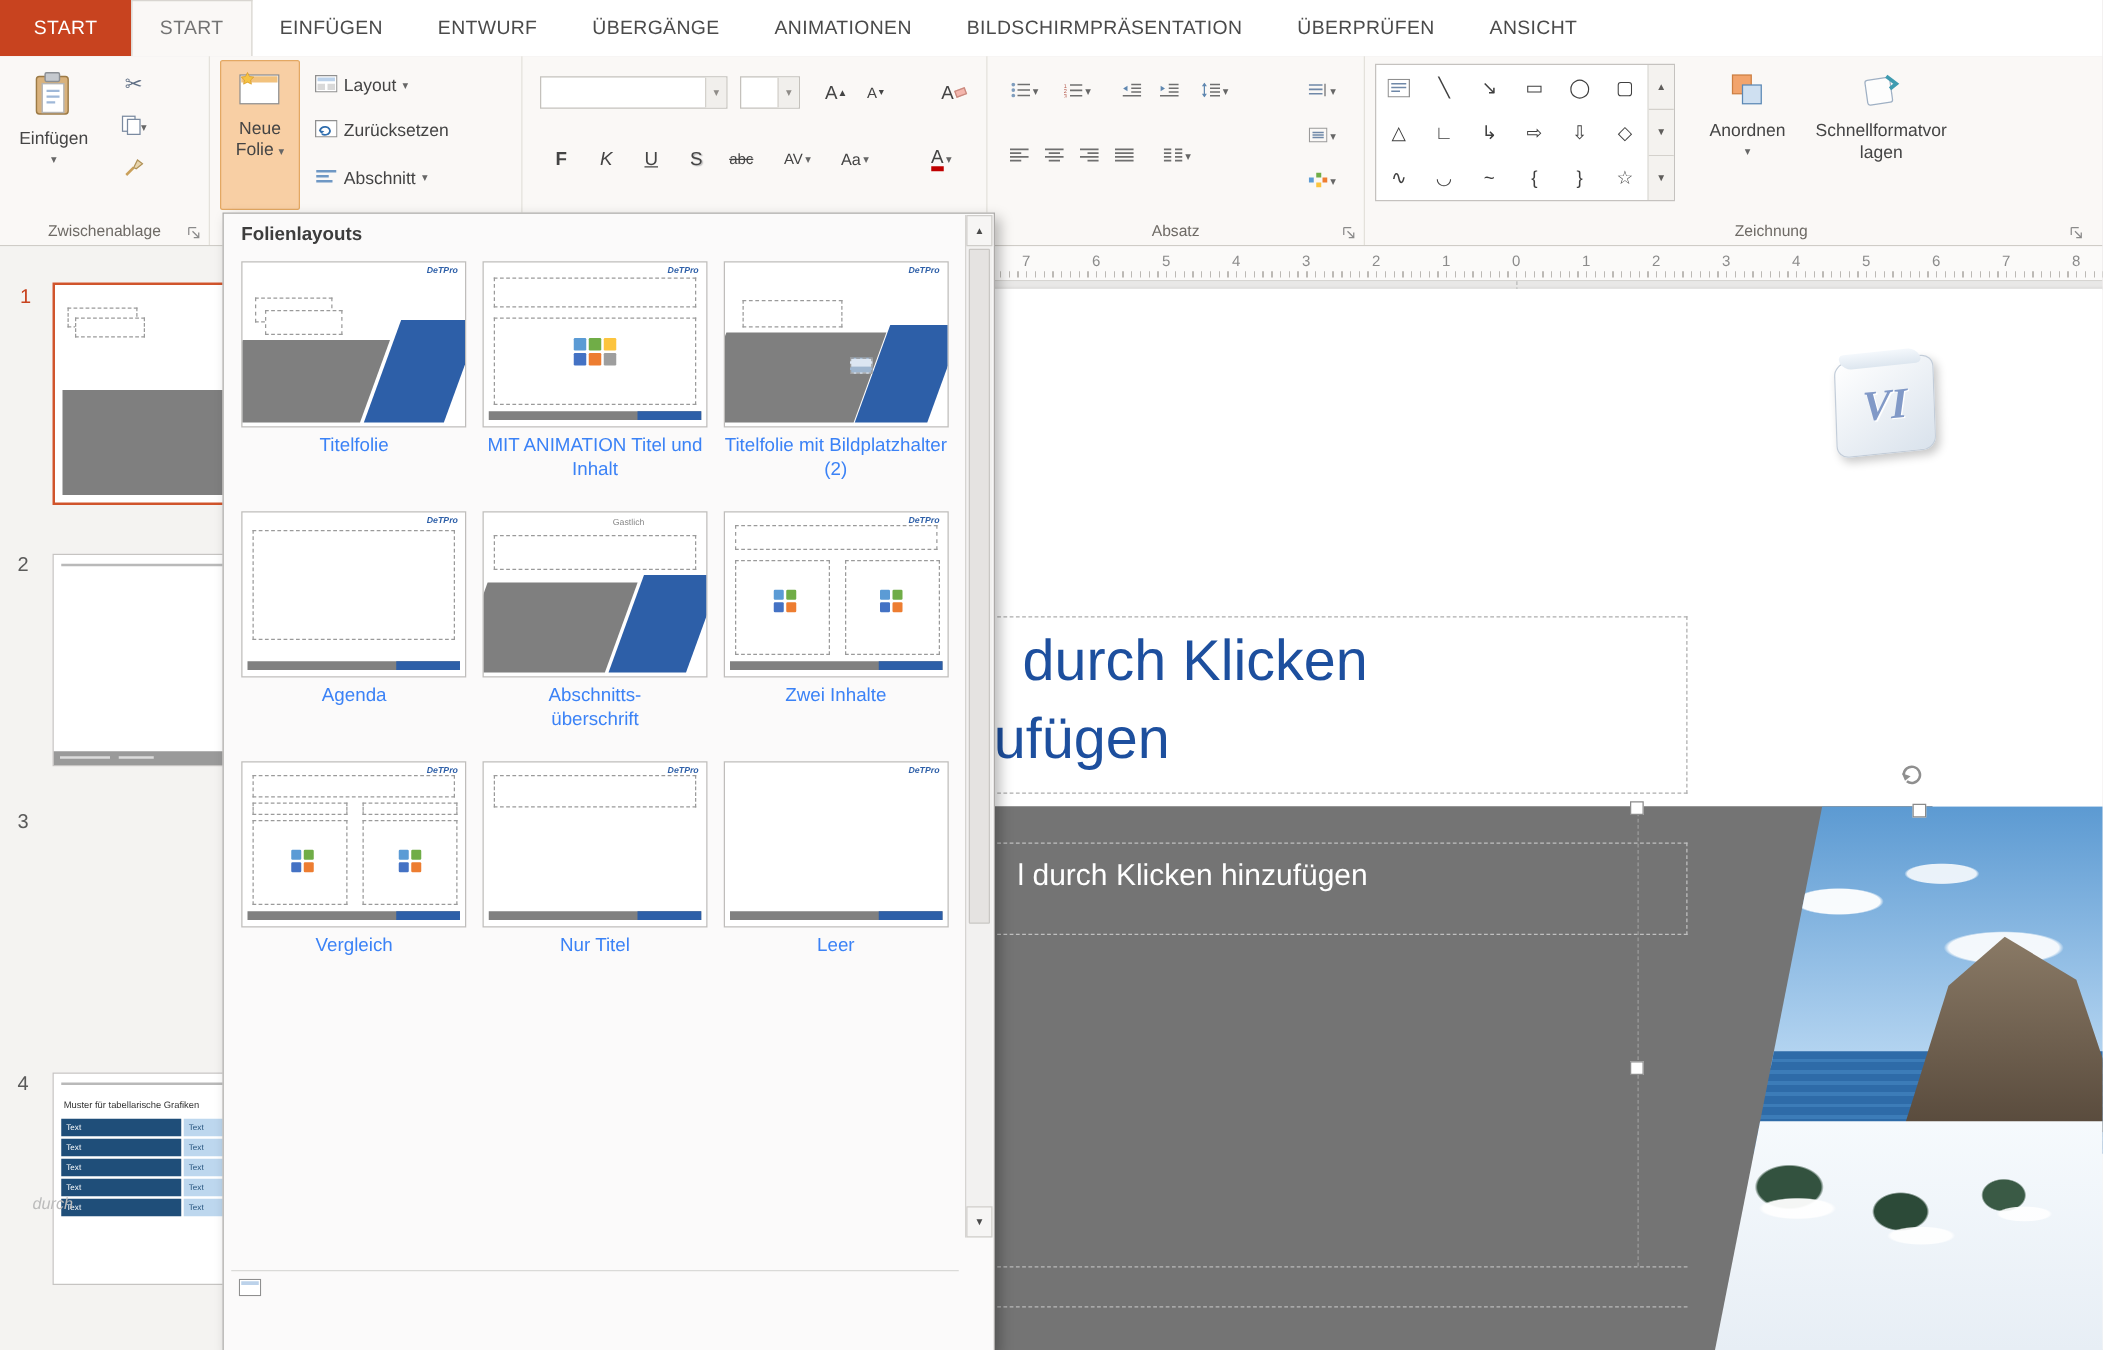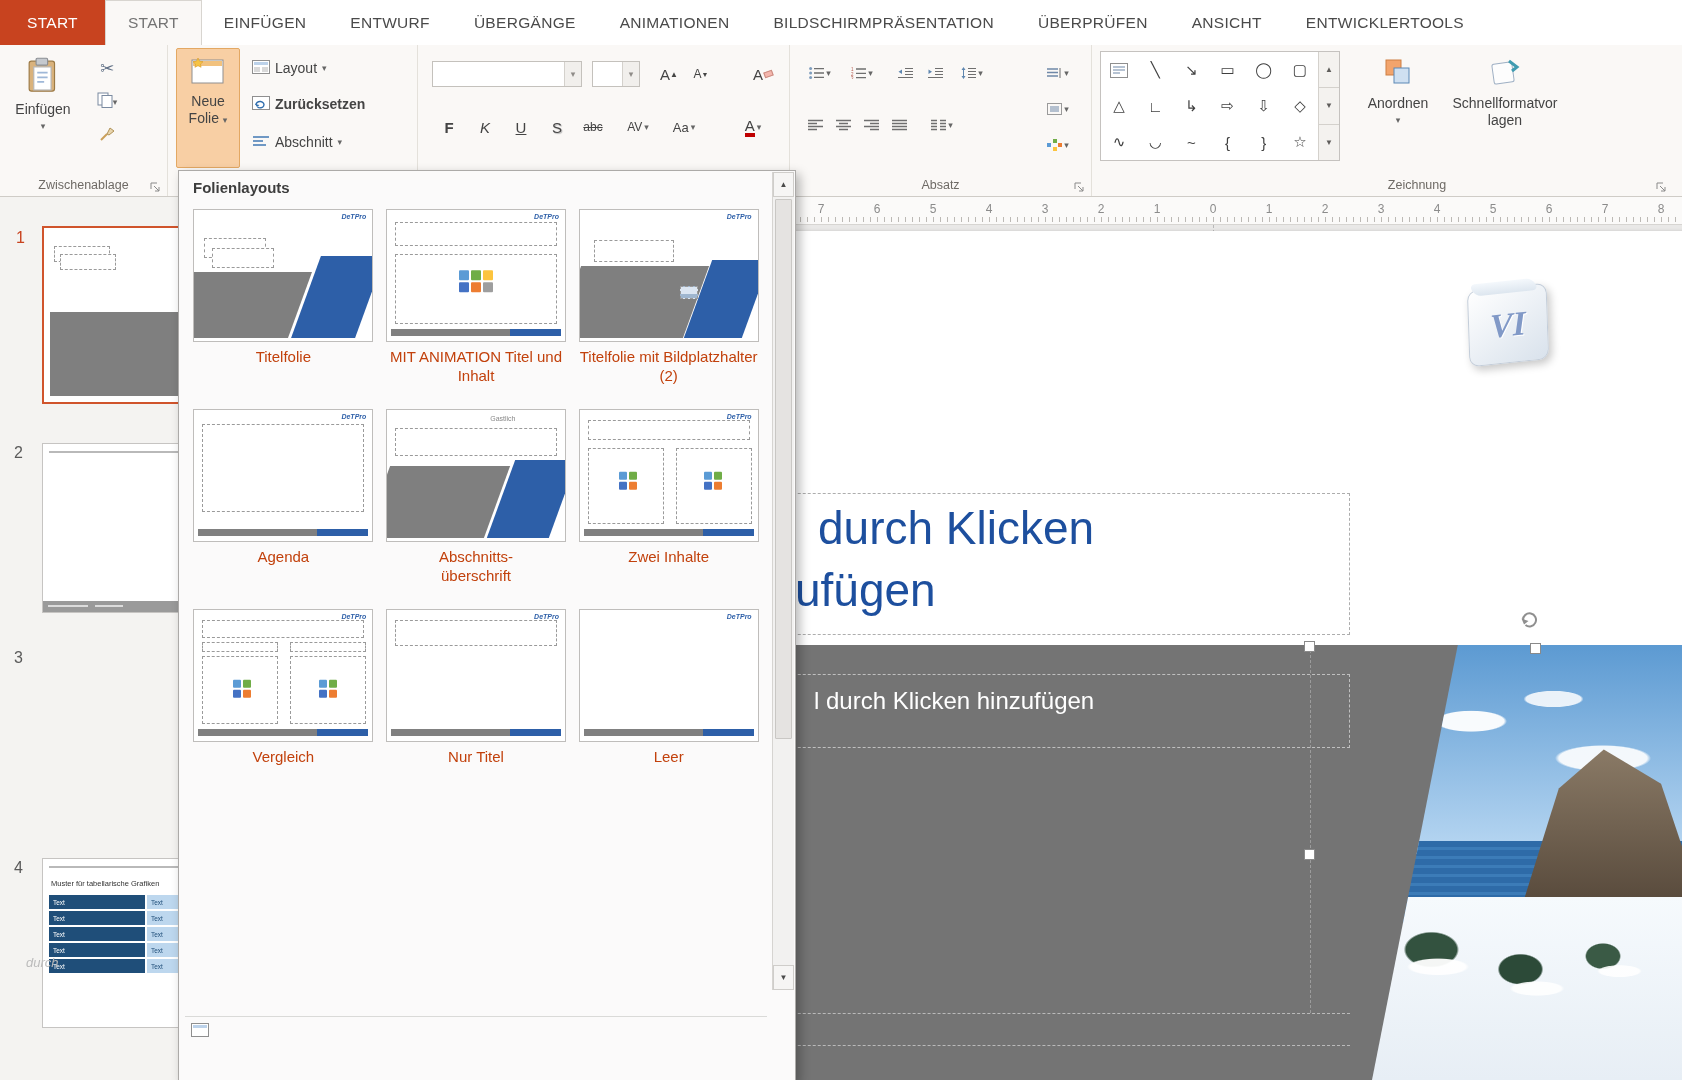--- a/index.html
+++ b/index.html
@@ -92,21 +92,21 @@
   .vicube::before{content:"";position:absolute;left:4px;right:10px;top:-7px;height:12px;background:linear-gradient(#f4f8fc,#dde6ef);border-radius:6px;transform:skewX(28deg);}
   .vicube span{font-family:"Liberation Serif","DejaVu Serif",serif;font-weight:bold;font-style:italic;font-size:34px;color:#8199c7;text-shadow:1px 1px 0 #fff;}
   .rotate{position:absolute;left:1240px;top:378px;cursor:grab;}
 
   
   .layout-dd{position:absolute;left:178px;top:170px;width:618px;height:912px;background:#fbfafa;border:1px solid #acaaa8;box-shadow:4px 4px 10px rgba(0,0,0,.28);z-index:40;}
   .dd-head{position:absolute;left:14px;top:8px;font-size:15px;font-weight:bold;color:#3d3d3d;}
   .dd-grid{position:absolute;left:8px;top:38px;right:30px;display:grid;grid-template-columns:repeat(3,1fr);}
   .gcell{display:flex;flex-direction:column;align-items:center;}
   .thumb{width:180px;height:133px;border:1px solid #bfbdbb;background:#fff;position:relative;cursor:pointer;overflow:hidden;}
-  .glabel{margin:5px 4px 24px;min-height:38px;text-align:center;font-size:15px;color:#c2410c;line-height:19px;}
+  .glabel{margin:5px 4px 24px;min-height:38px;text-align:center;font-size:15px;color:#3b82f6;line-height:19px;}
   .glabel.narrow{max-width:120px;}
   .tlogo{position:absolute;top:3px;right:6px;font-size:7px;font-weight:bold;font-style:italic;color:#2d5fa8;z-index:3;}
   .ttag{position:absolute;top:5px;left:58%;font-size:7px;color:#888;z-index:3;}
   .dashed{border:1px dashed #9a9a9a;position:absolute;background:#fff;}
   .gpara{position:absolute;background:#7f7f7f;transform:skewX(-20deg);}
   .bpara{position:absolute;background:#2d5fa8;transform:skewX(-20deg);}
   .stripe{position:absolute;left:4px;right:4px;bottom:5px;height:7px;background:#808080;}
   .stripe i{position:absolute;right:0;top:0;bottom:0;width:30%;background:#2d5fa8;}
   .icons{position:absolute;left:50%;top:52%;transform:translate(-50%,-35%);display:grid;grid-template-columns:repeat(3,10px);gap:2px;}
   .icons.small{grid-template-columns:repeat(2,8px);}
@@ -128,21 +128,20 @@
 <div class="tabbar">
   <div class="tab file">START</div>
   <div class="tab active">START</div>
   <div class="tab">EINFÜGEN</div>
   <div class="tab">ENTWURF</div>
   <div class="tab">ÜBERGÄNGE</div>
   <div class="tab">ANIMATIONEN</div>
   <div class="tab">BILDSCHIRMPRÄSENTATION</div>
   <div class="tab">ÜBERPRÜFEN</div>
   <div class="tab">ANSICHT</div>
-  <div class="tab">ENTWICKLERTOOLS</div>
 </div>
 
 <div class="ribbon">
 
   <div class="grp grp-clip">
     <div class="bigbtn" style="left:4px;top:3px;width:78px;height:120px;">
       <span>
         <svg width="30" height="36" viewBox="0 0 26 30">
             <rect x="1" y="3" width="22" height="26" rx="2" fill="#d9b27c" stroke="#9c7a45"></rect>
             <rect x="7" y="0.5" width="10" height="6" rx="1" fill="#c5c9ce" stroke="#8b8f94"></rect>
@@ -192,21 +191,21 @@
     <div class="rbtn" style="left:80px;top:10px;">
       <span><svg width="18" height="14">
             <rect x="0.5" y="0.5" width="17" height="13" fill="#fff" stroke="#8f8f8f"></rect>
             <rect x="2" y="2" width="14" height="3" fill="#bcd2ea"></rect>
             <rect x="2" y="7" width="6" height="5" fill="#d9d9d9"></rect>
             <rect x="10" y="7" width="6" height="5" fill="#d9d9d9"></rect>
           </svg></span>
       <span>Layout</span>
         <span class="dd">▾</span>
     </div>
-    <div class="rbtn" style="left:80px;top:46px;font-weight:bold;">
+    <div class="rbtn" style="left:80px;top:46px;">
       <span><svg width="18" height="14">
             <rect x="0.5" y="0.5" width="17" height="13" fill="#fff" stroke="#8f8f8f"></rect>
             <path d="M4 9 a4 3.2 0 1 1 1.5 2.2" fill="none" stroke="#2f6dad" stroke-width="1.4"></path>
             <path d="M3 8l2 3 2.5-2z" fill="#2f6dad"></path>
           </svg></span>
       <span>Zurücksetzen</span>
     </div>
     <div class="rbtn" style="left:80px;top:84px;">
       <span><svg width="18" height="14">
             <path d="M1 3h16M1 7h10M1 11h13" stroke="#6f98c4" stroke-width="2"></path>

